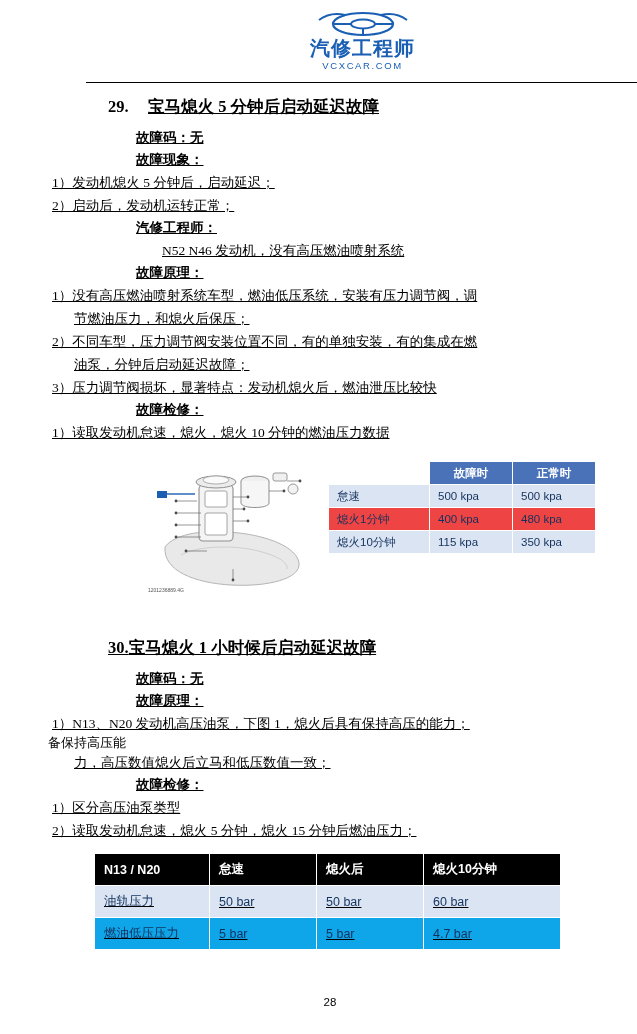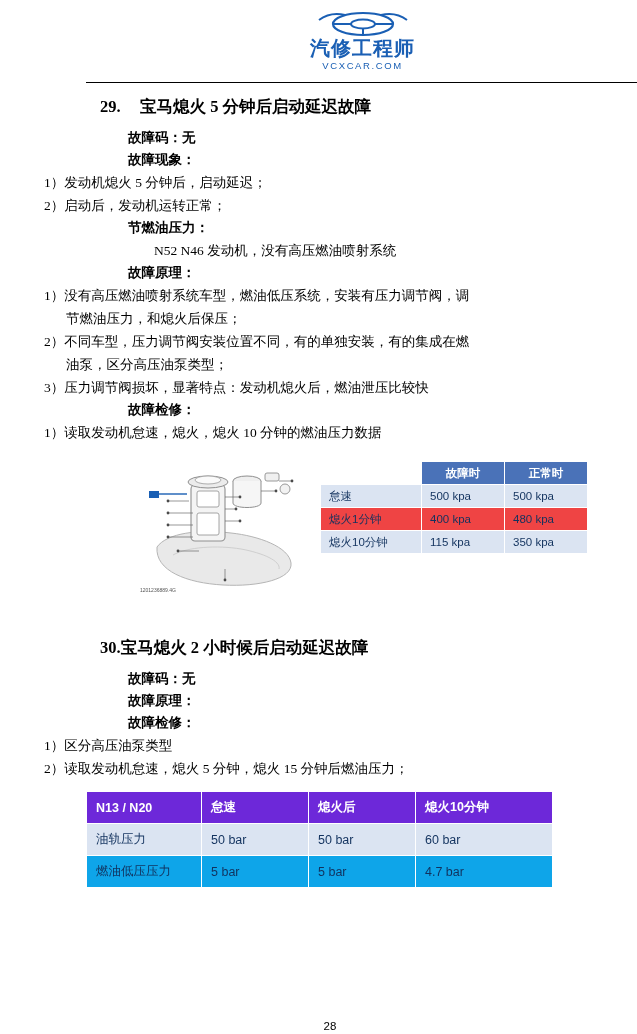--- a/index.html
+++ b/index.html
@@ -63,22 +63,23 @@
     top: 82px;
     width: 553px;
     height: 1px;
     background: #000;
   }
 
   
   .content {
     position: absolute;
     top: 96px;
-    left: 0;
+    left: 8px;
     width: 566px;
+    text-decoration: underline;
   }
   .sec-title {
     font-size: 16.5px;
     font-weight: bold;
     margin: 0 0 10px 0;
     padding-left: 56px;
   }
   .sec-title .num {
     display: inline-block;
     min-width: 40px;
@@ -178,21 +179,21 @@
     border-collapse: collapse;
     font-family: "Liberation Sans", sans-serif;
     font-size: 12.5px;
   }
   table.t2 th, table.t2 td {
     border: 1px solid #ffffff;
     padding: 7px 9px;
     text-align: left;
   }
   table.t2 thead th {
-    background: #6d28d9;
+    background: #000000;
     color: #ffffff;
     font-weight: bold;
   }
   table.t2 tbody td {
     background: #dbe4f2;
     color: #12325e;
   }
   table.t2 tbody tr.alt td {
     background: #0ea5e9;
   }
@@ -203,21 +204,21 @@
 
   .sec-title-2 {
     font-size: 16.5px;
     font-weight: bold;
     margin: 26px 0 10px 0;
     padding-left: 56px;
   }
 
   .footer {
     position: absolute;
-    bottom: 2px;
+    bottom: 26px;
     left: 0;
     width: 572px;
     text-align: center;
     font-size: 11.5px;
     font-family: "Liberation Sans", sans-serif;
   }
 </style>
 </head>
 <body>
 
@@ -244,31 +245,31 @@
 
     <div class="sec-title">
       <span class="num">29.</span><span>宝马熄火 5 分钟后启动延迟故障</span>
     </div>
 
     <div class="lbl">故障码：无</div>
     <div class="lbl">故障现象：</div>
     <div class="item">1）发动机熄火 5 分钟后，启动延迟；</div>
     <div class="item">2）启动后，发动机运转正常；</div>
 
-    <div class="lbl">节燃油压力：</div>
+    <div class="lbl">汽修工程师：</div>
     <div class="item-plain">N52 N46 发动机，没有高压燃油喷射系统</div>
 
     <div class="lbl">故障原理：</div>
     <div class="item">1）没有高压燃油喷射系统车型，燃油低压系统，安装有压力调节阀，调</div>
     <div class="item">
         <span class="cont">节燃油压力，和熄火后保压；</span>
       </div>
     <div class="item">2）不同车型，压力调节阀安装位置不同，有的单独安装，有的集成在燃</div>
     <div class="item">
-        <span class="cont">油泵，区分高压油泵类型；</span>
+        <span class="cont">油泵，分钟后启动延迟故障；</span>
       </div>
     <div class="item">3）压力调节阀损坏，显著特点：发动机熄火后，燃油泄压比较快</div>
 
     <div class="lbl">故障检修：</div>
     <div class="item">1）读取发动机怠速，熄火，熄火 10 分钟的燃油压力数据</div>
 
     <div class="figure-block">
       <div class="fig">
         <svg width="170" height="150" viewBox="0 0 170 150" xmlns="http://www.w3.org/2000/svg">
 
@@ -342,26 +343,33 @@
           <tr>
             <td class="c0">熄火10分钟</td>
             <td class="c1">115 kpa</td>
             <td class="c2">350 kpa</td>
           </tr>
         </tbody>
       </table>
     </div>
 
     <div class="sec-title-2">
-      <span class="num">30.</span><span>宝马熄火 2 小时候后启动延迟故障</span>
+      <span class="num">30.</span><span>宝马熄火 1 小时候后启动延迟故障</span>
     </div>
 
     <div class="lbl">故障码：无</div>
     <div class="lbl">故障原理：</div>
 
+    <div style="position:relative;">
+      <div class="item">1）N13、N20 发动机高压油泵，下图 1，熄火后具有保持高压的能力；</div>
+      <div class="bleed-line" style="top:20px;">备保持高压能</div>
+      <div class="item" style="margin-top:18px;">
+          <span class="cont">力，高压数值熄火后立马和低压数值一致；</span>
+        </div>
+    </div>
 
     <div class="lbl">故障检修：</div>
     <div class="item">1）区分高压油泵类型</div>
     <div class="item">2）读取发动机怠速，熄火 5 分钟，熄火 15 分钟后燃油压力；</div>
 
     <table class="t2">
       <thead>
         <tr>
           <th class="w0">N13 / N20</th>
           <th class="w1">怠速</th>

